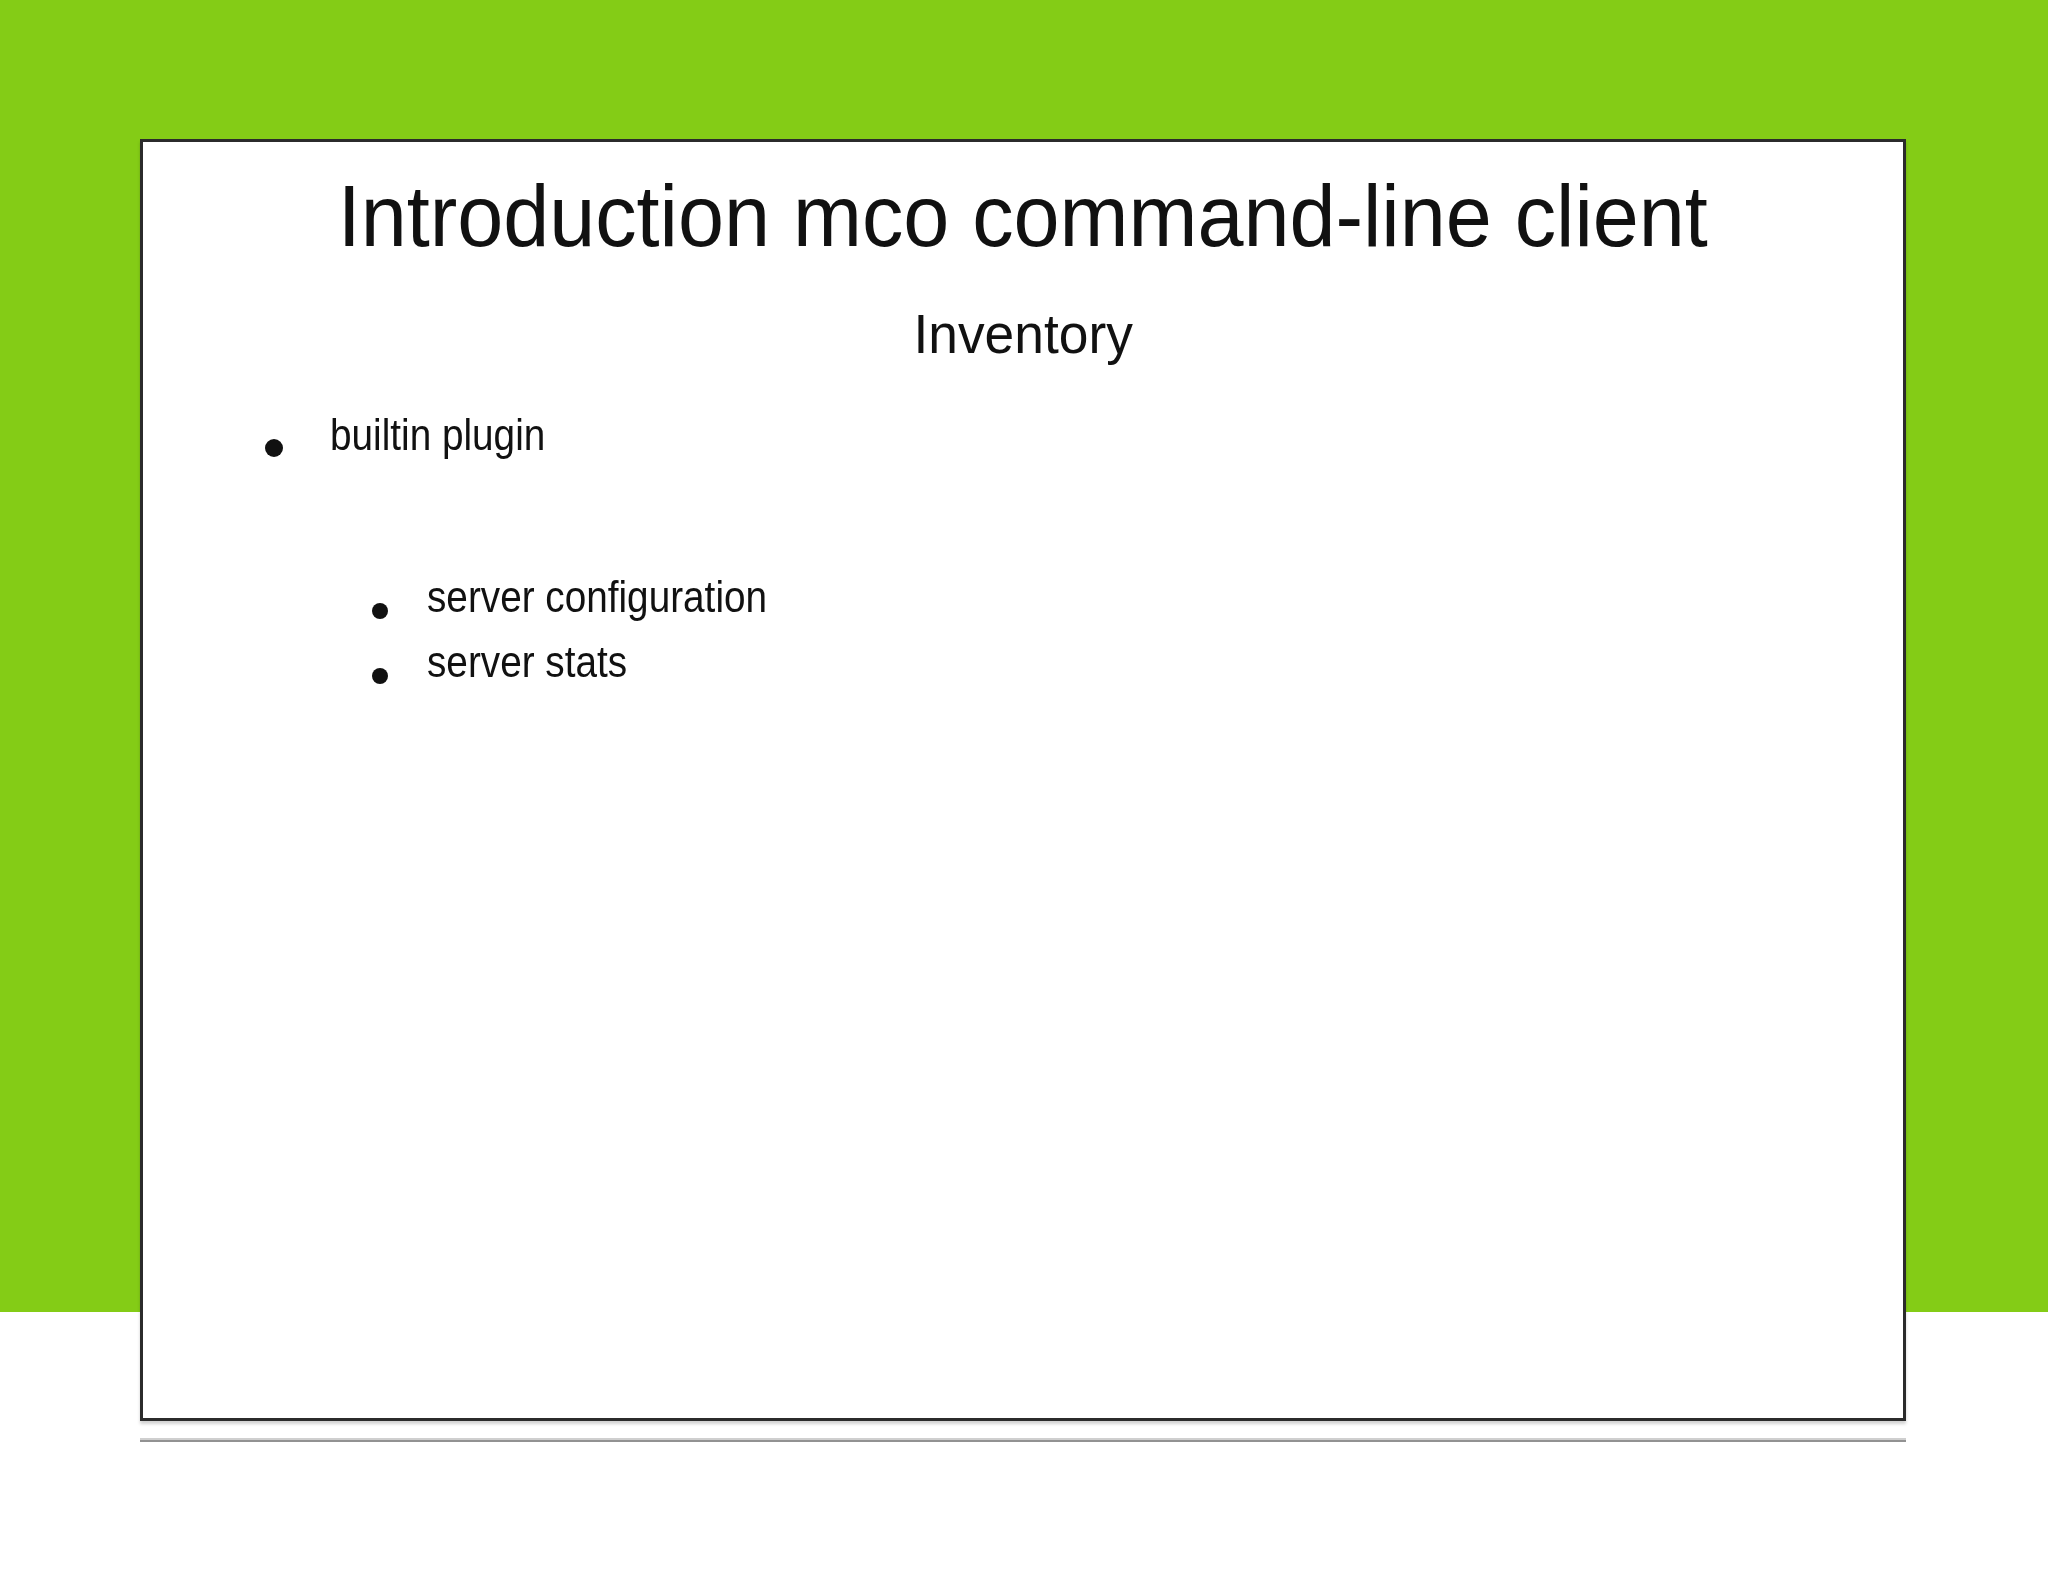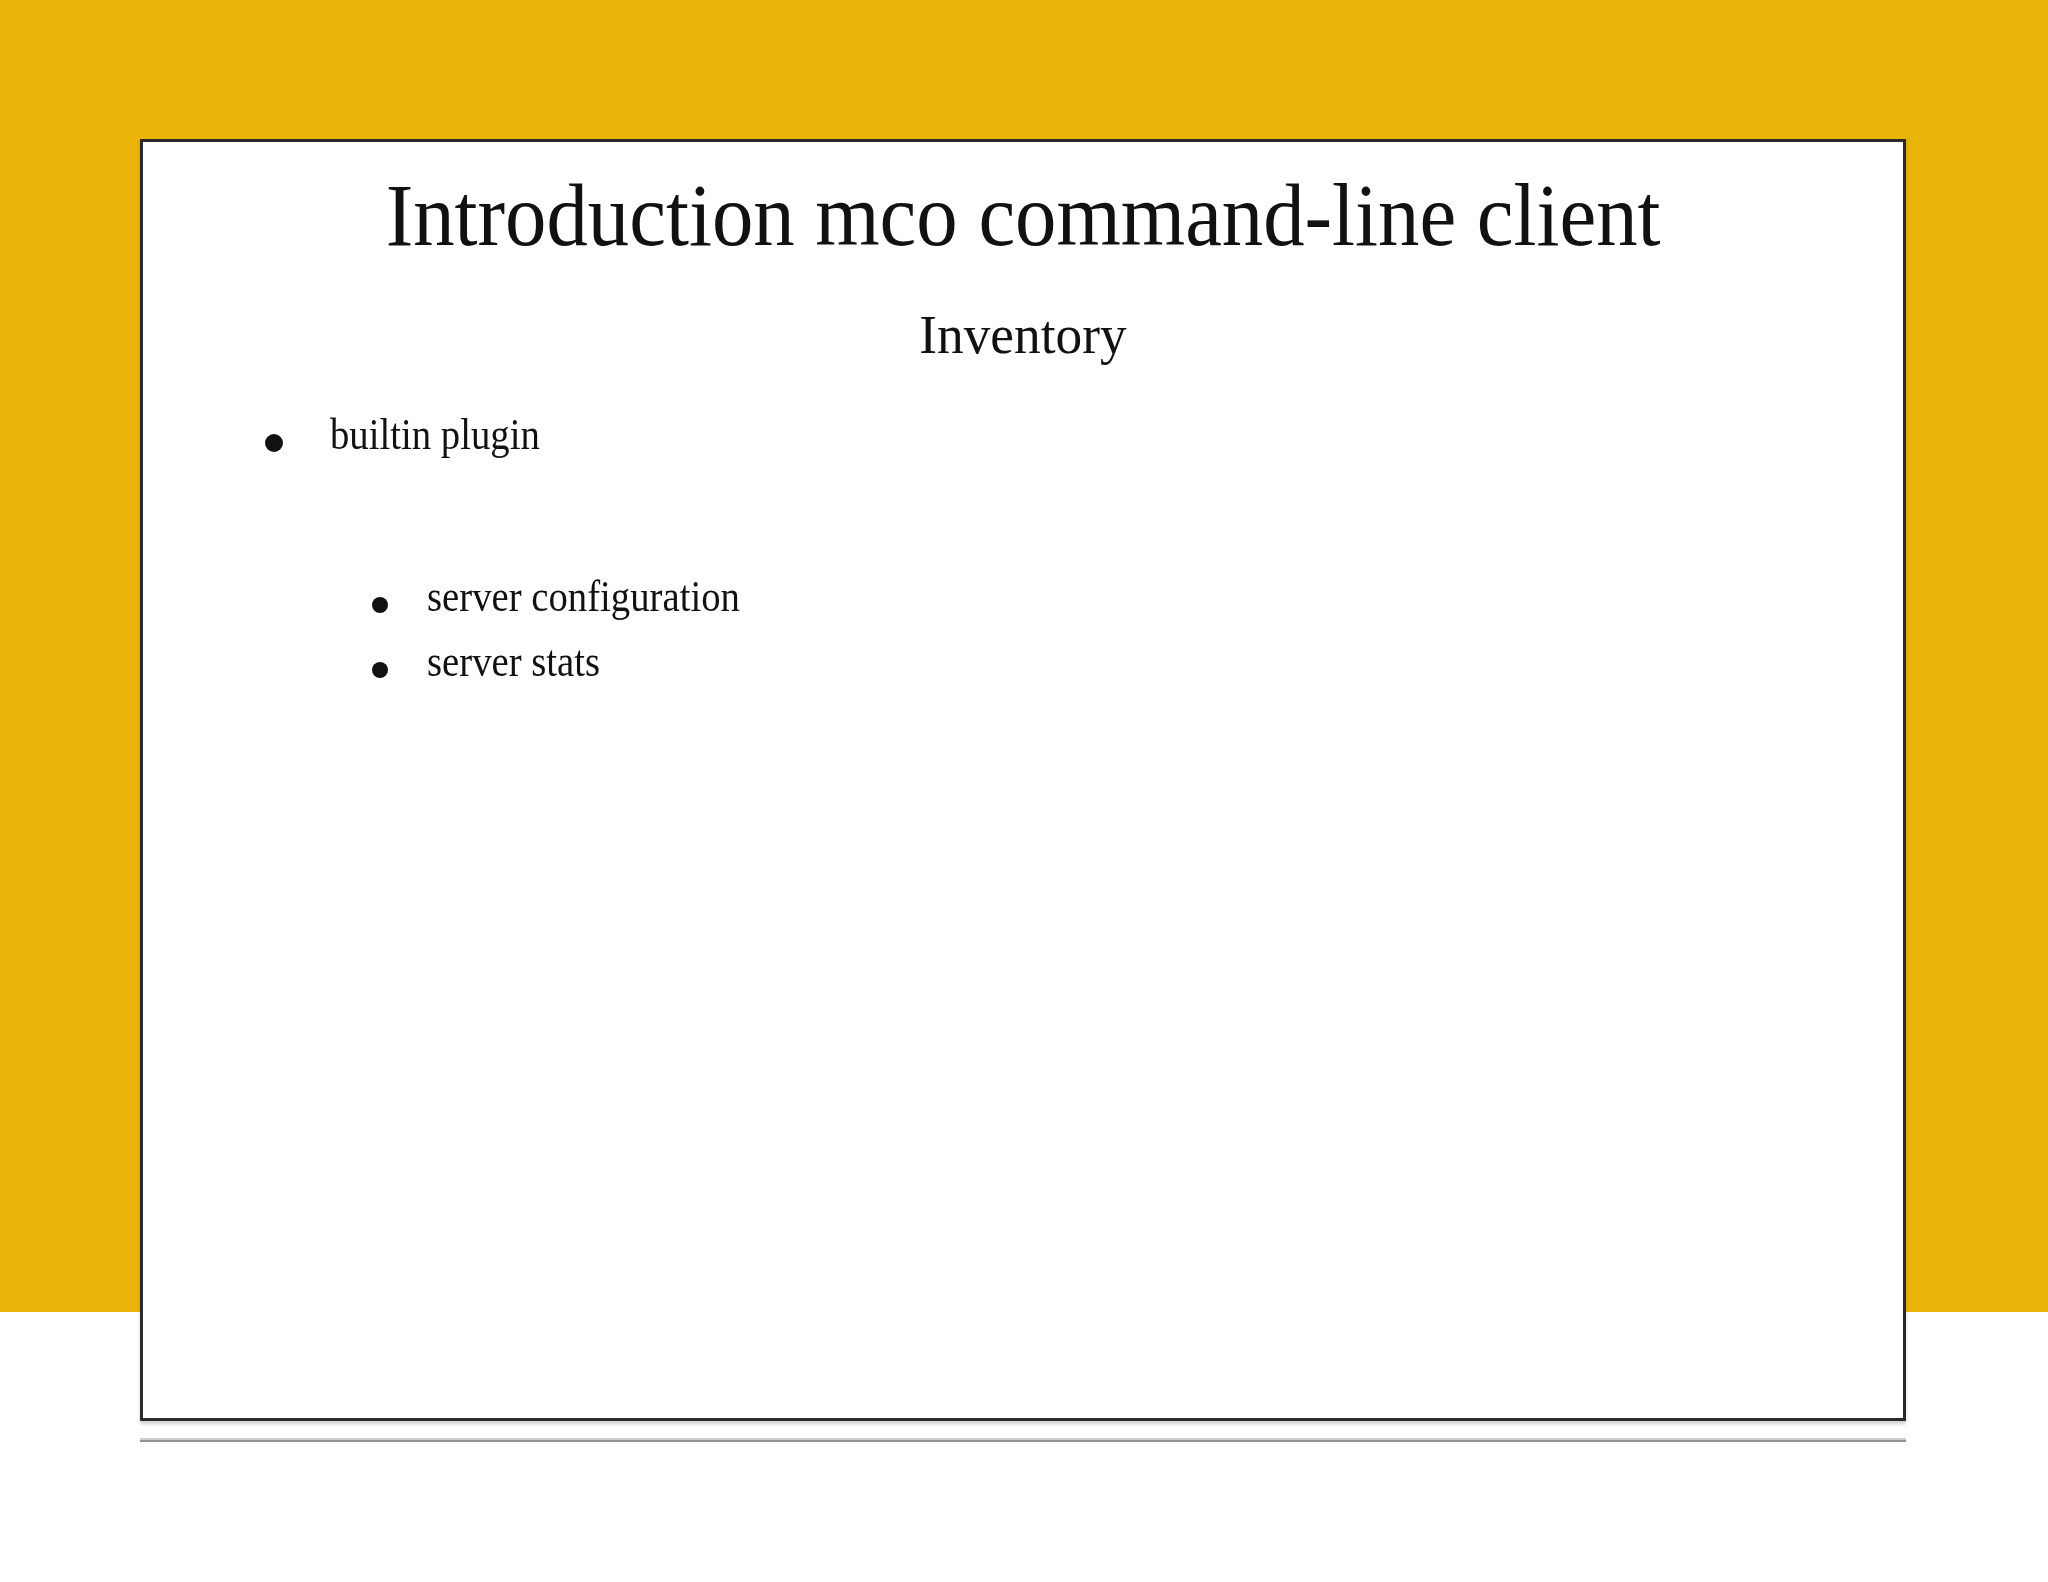--- a/index.html
+++ b/index.html
@@ -8,22 +8,21 @@
     width: 2048px;
     height: 1582px;
     background: #ffffff;
     overflow: hidden;
     font-family: "Liberation Sans", sans-serif;
   }
   .page {
     position: relative;
     width: 2048px;
     height: 1312px;
-    background: #eab308;
-    font-family: Liberation Serif, serif;
+    background: #84cc16;
   }
   .slide {
     position: absolute;
     left: 140px;
     top: 139px;
     width: 1766px;
     height: 1282px;
     box-sizing: border-box;
     border: 3px solid #2b2b2b;
     background: #ffffff;
@@ -66,21 +65,21 @@
     white-space: nowrap;
   }
   .subtitle > span {
     display: inline-block;
     transform: scaleX(0.97);
     transform-origin: 50% 50%;
   }
   .bullet-row {
     position: absolute;
     display: flex;
-    align-items: center;
+    align-items: flex-end;
     color: #111111;
     gap: 33px;
   }
   .bullet-row .dot {
     flex: none;
     width: 18px;
     height: 18px;
     border-radius: 50%;
     background: #111111;
     margin-top: 15px;

